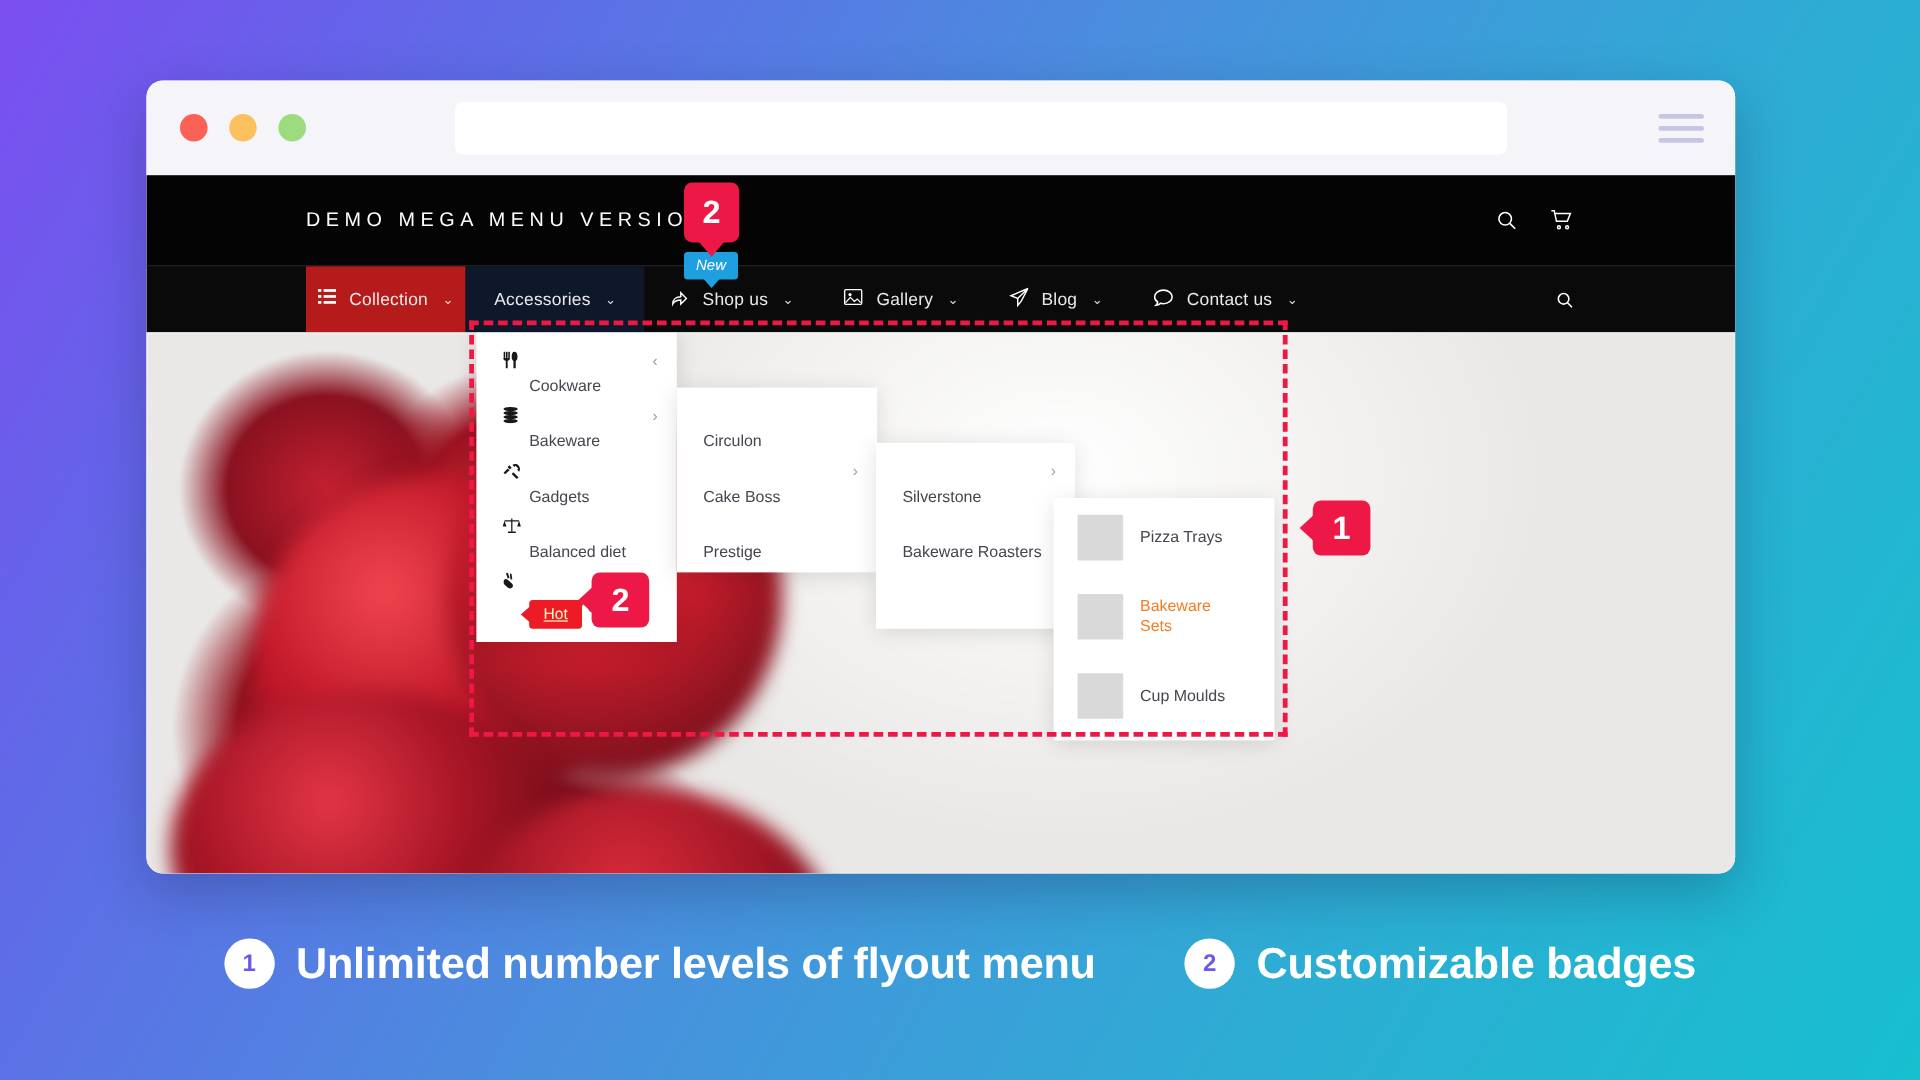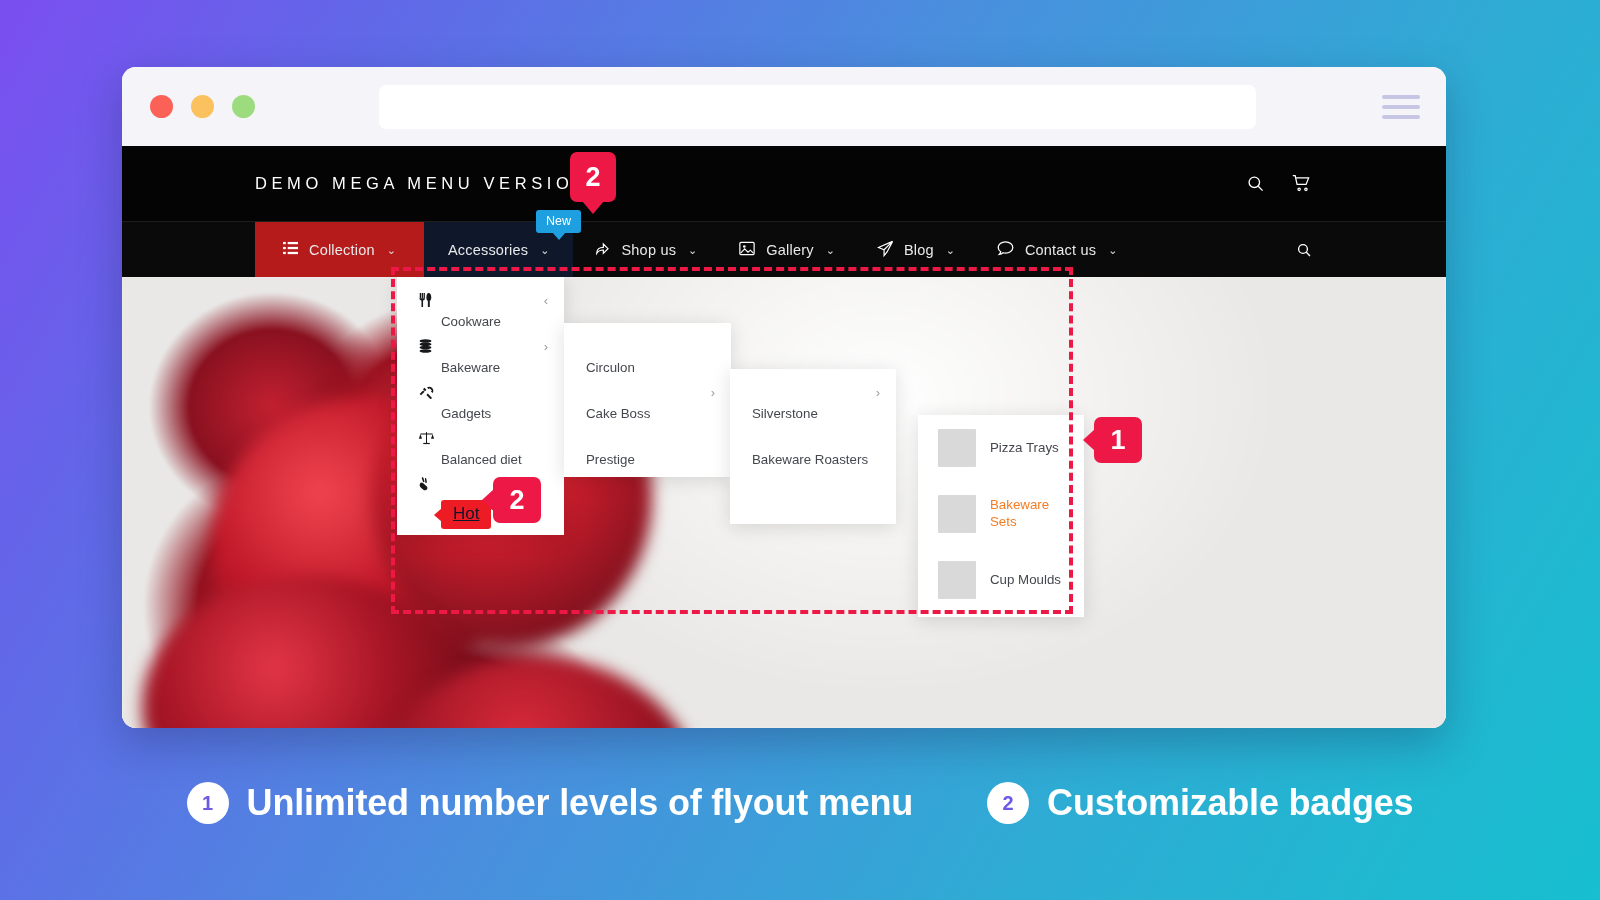--- a/index.html
+++ b/index.html
@@ -96,21 +96,21 @@
     align-items: center;
     gap: 9px;
     padding: 0 21px;
     color: #e9e9e9;
     font-size: 14.5px;
     white-space: nowrap;
     cursor: pointer;
     position: relative;
   }
   .nav-item .cap { letter-spacing: .2px; }
-  .nav-item.collection { background: #b51b1b; padding: 0 28px; }
+  .nav-item.collection { background: #b51b1b; padding: 0 10px; }
   .nav-item.accessories { background: #0f172a; padding: 0 24px; }
   .nav-item .caret {
     font-size: 11px;
     opacity: .95;
     margin-left: 3px;
     line-height: 1;
     transform: translateY(1px);
   }
   .nav-search {
     margin-left: auto;
@@ -156,21 +156,21 @@
   
   .panel {
     position: absolute;
     background: #ffffff;
     box-shadow: 0 3px 18px rgba(0,0,0,.13);
     z-index: 20;
   }
   .panel-1 { left: 275px; top: 0px;   width: 167px; height: 258px; }
   .panel-2 { left: 442px; top: 46px;  width: 167px; height: 154px; }
   .panel-3 { left: 608px; top: 92px;  width: 166px; height: 155px; }
-  .panel-4 { left: 796px; top: 138px; width: 166px; height: 202px; }
+  .panel-4 { left: 756px; top: 138px; width: 184px; height: 202px; }
 
   .m-item {
     display: flex;
     align-items: center;
     height: 46px;
     padding: 0 16px 0 22px;
     font-size: 13.3px;
     color: #44474d;
     cursor: pointer;
     position: relative;
@@ -247,22 +247,22 @@
     position: absolute;
     left: 50%; bottom: -7px;
     transform: translateX(-50%);
     border-left: 7px solid transparent;
     border-right: 7px solid transparent;
     border-top: 8px solid #1e9fe0;
   }
   .badge-hot {
     position: absolute;
     background: #ed1c24;
-    color: #0f172a;
-    font-size: 17px;
+    color: #fef9c3;
+    font-size: 13px;
     padding: 4px 12px 5px;
     border-radius: 3px;
     z-index: 40;
     white-space: nowrap;
     text-decoration: underline;
   }
   .badge-hot::after {
     content: "";
     position: absolute;
     left: -7px; top: 50%;
@@ -571,21 +571,21 @@
       <div class="prod-item">
         <span class="prod-thumb"><span class="th-cup"></span></span>
         <span class="prod-label">Cup Moulds</span>
       </div>
     </div>
 
     <div class="badge-hot" style="left:319px; top:223px;">Hot</div>
   </div>
 </div>
 
-<div class="badge-new" style="left:536px; top:210px;">New</div>
+<div class="badge-new" style="left:570px; top:210px;font-style:italic;">New</div>
 
 <div class="dash-region"></div>
 
 <div class="callout down" style="left:570px; top:152px;">2</div>
 <div class="callout left" style="left:493px; top:477px;">2</div>
 <div class="callout left" style="left:1094px; top:417px;">1</div>
 
 <div class="captions">
   <div class="caption">
     <span class="caption-num">1</span>

